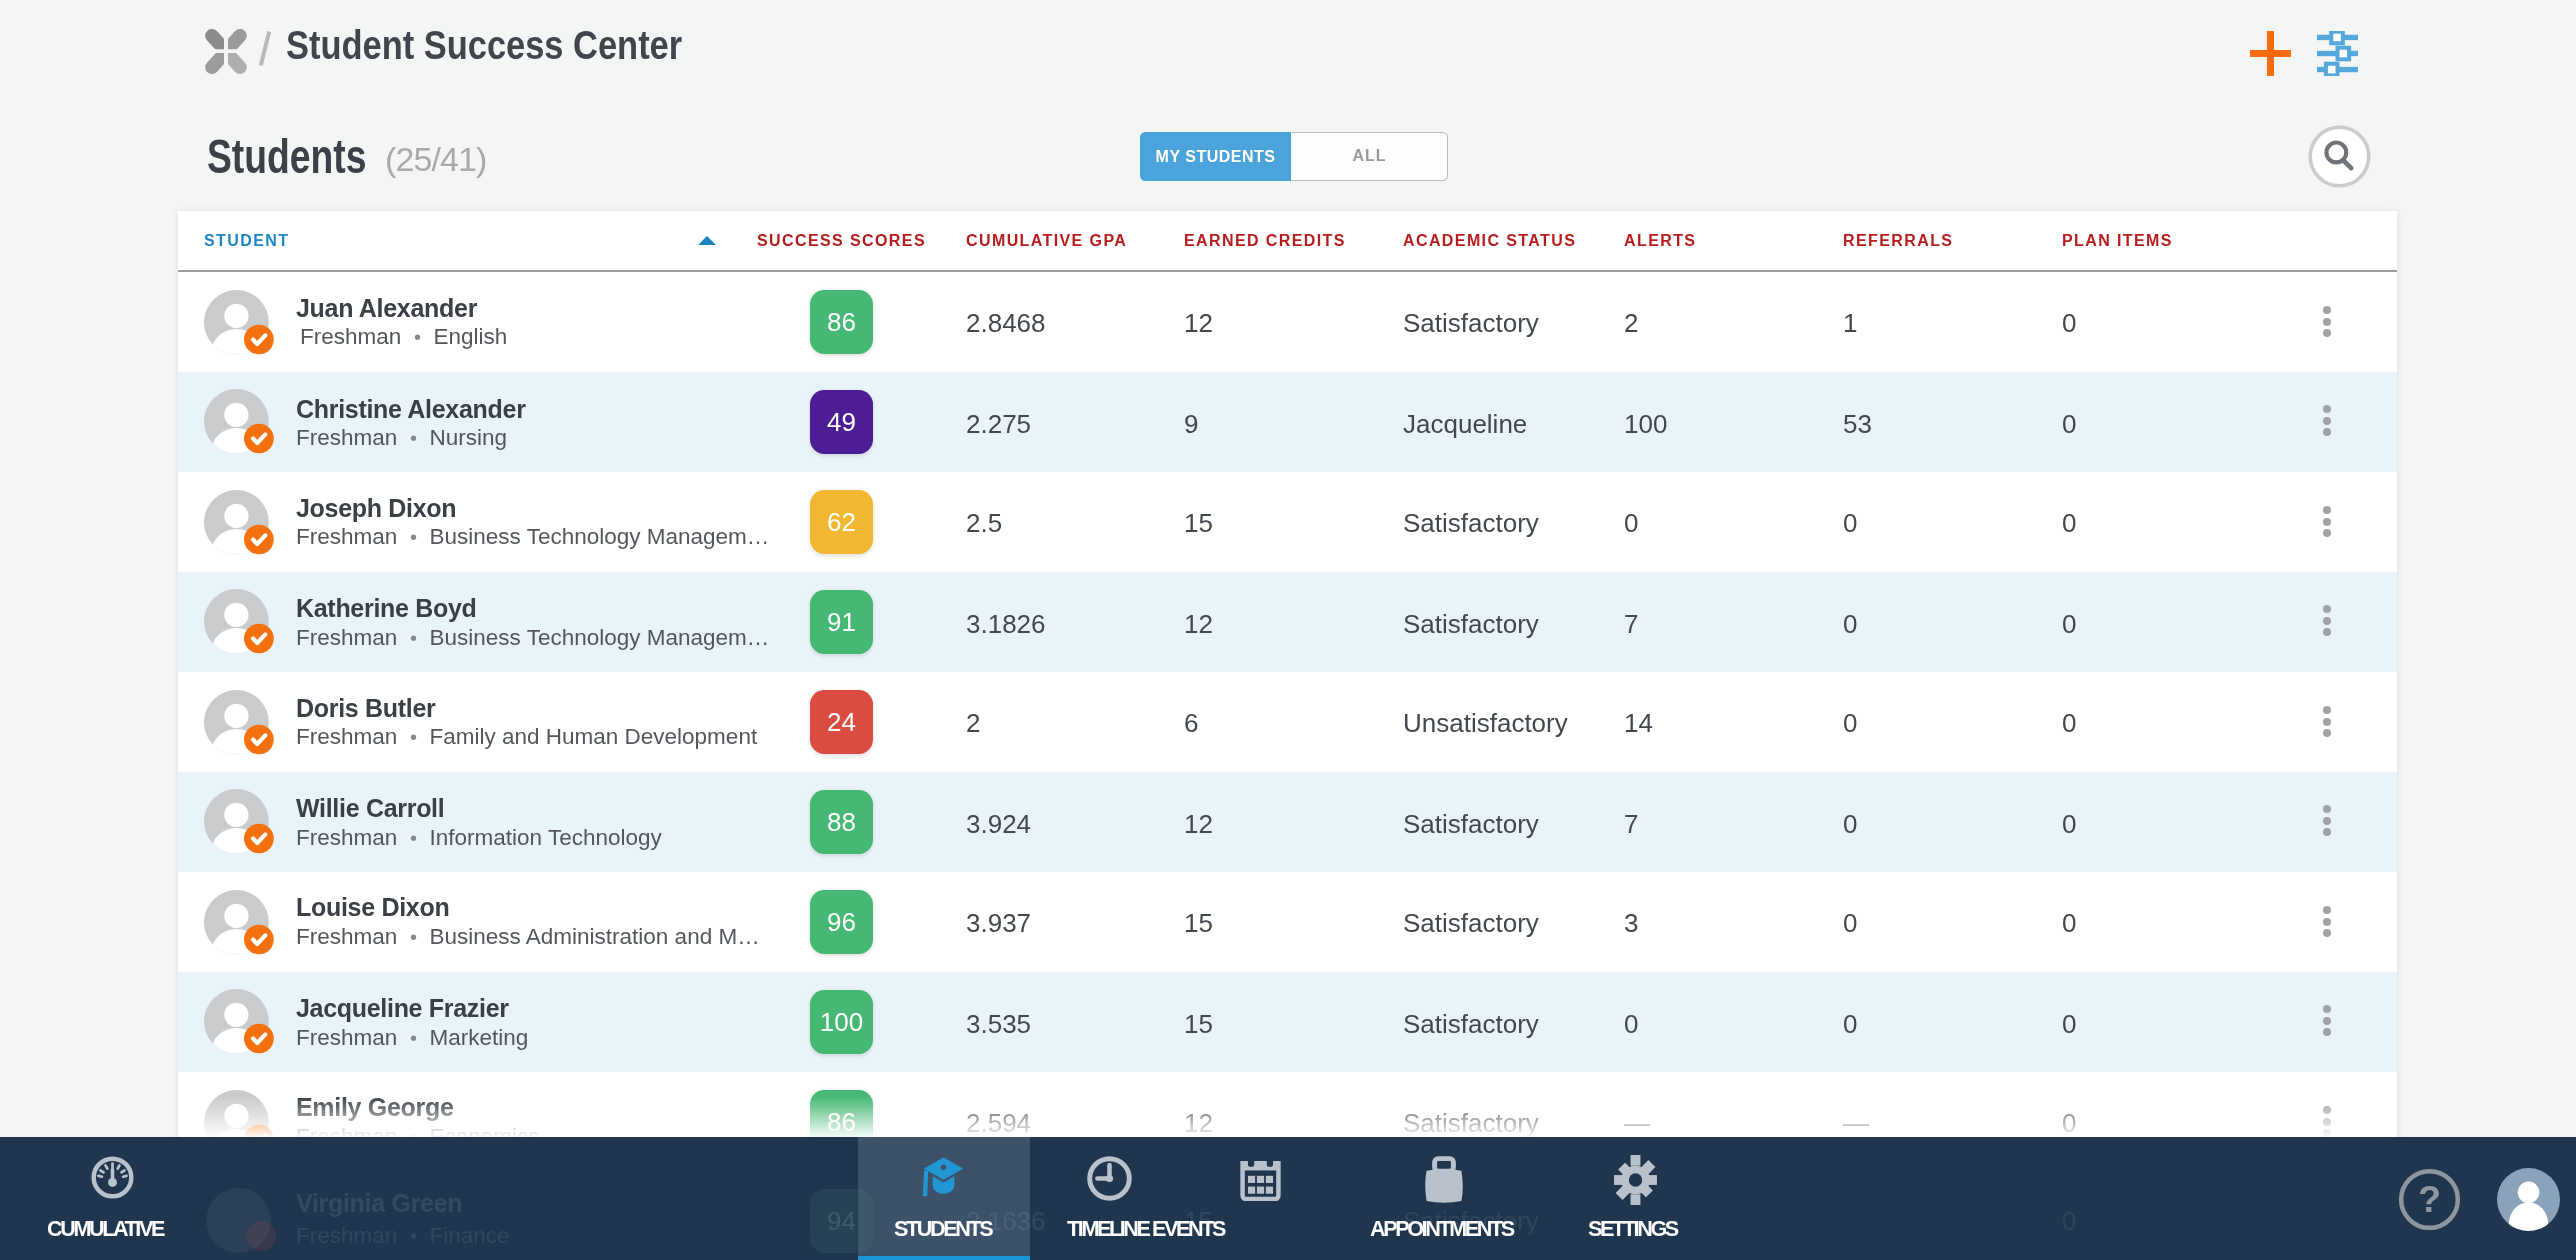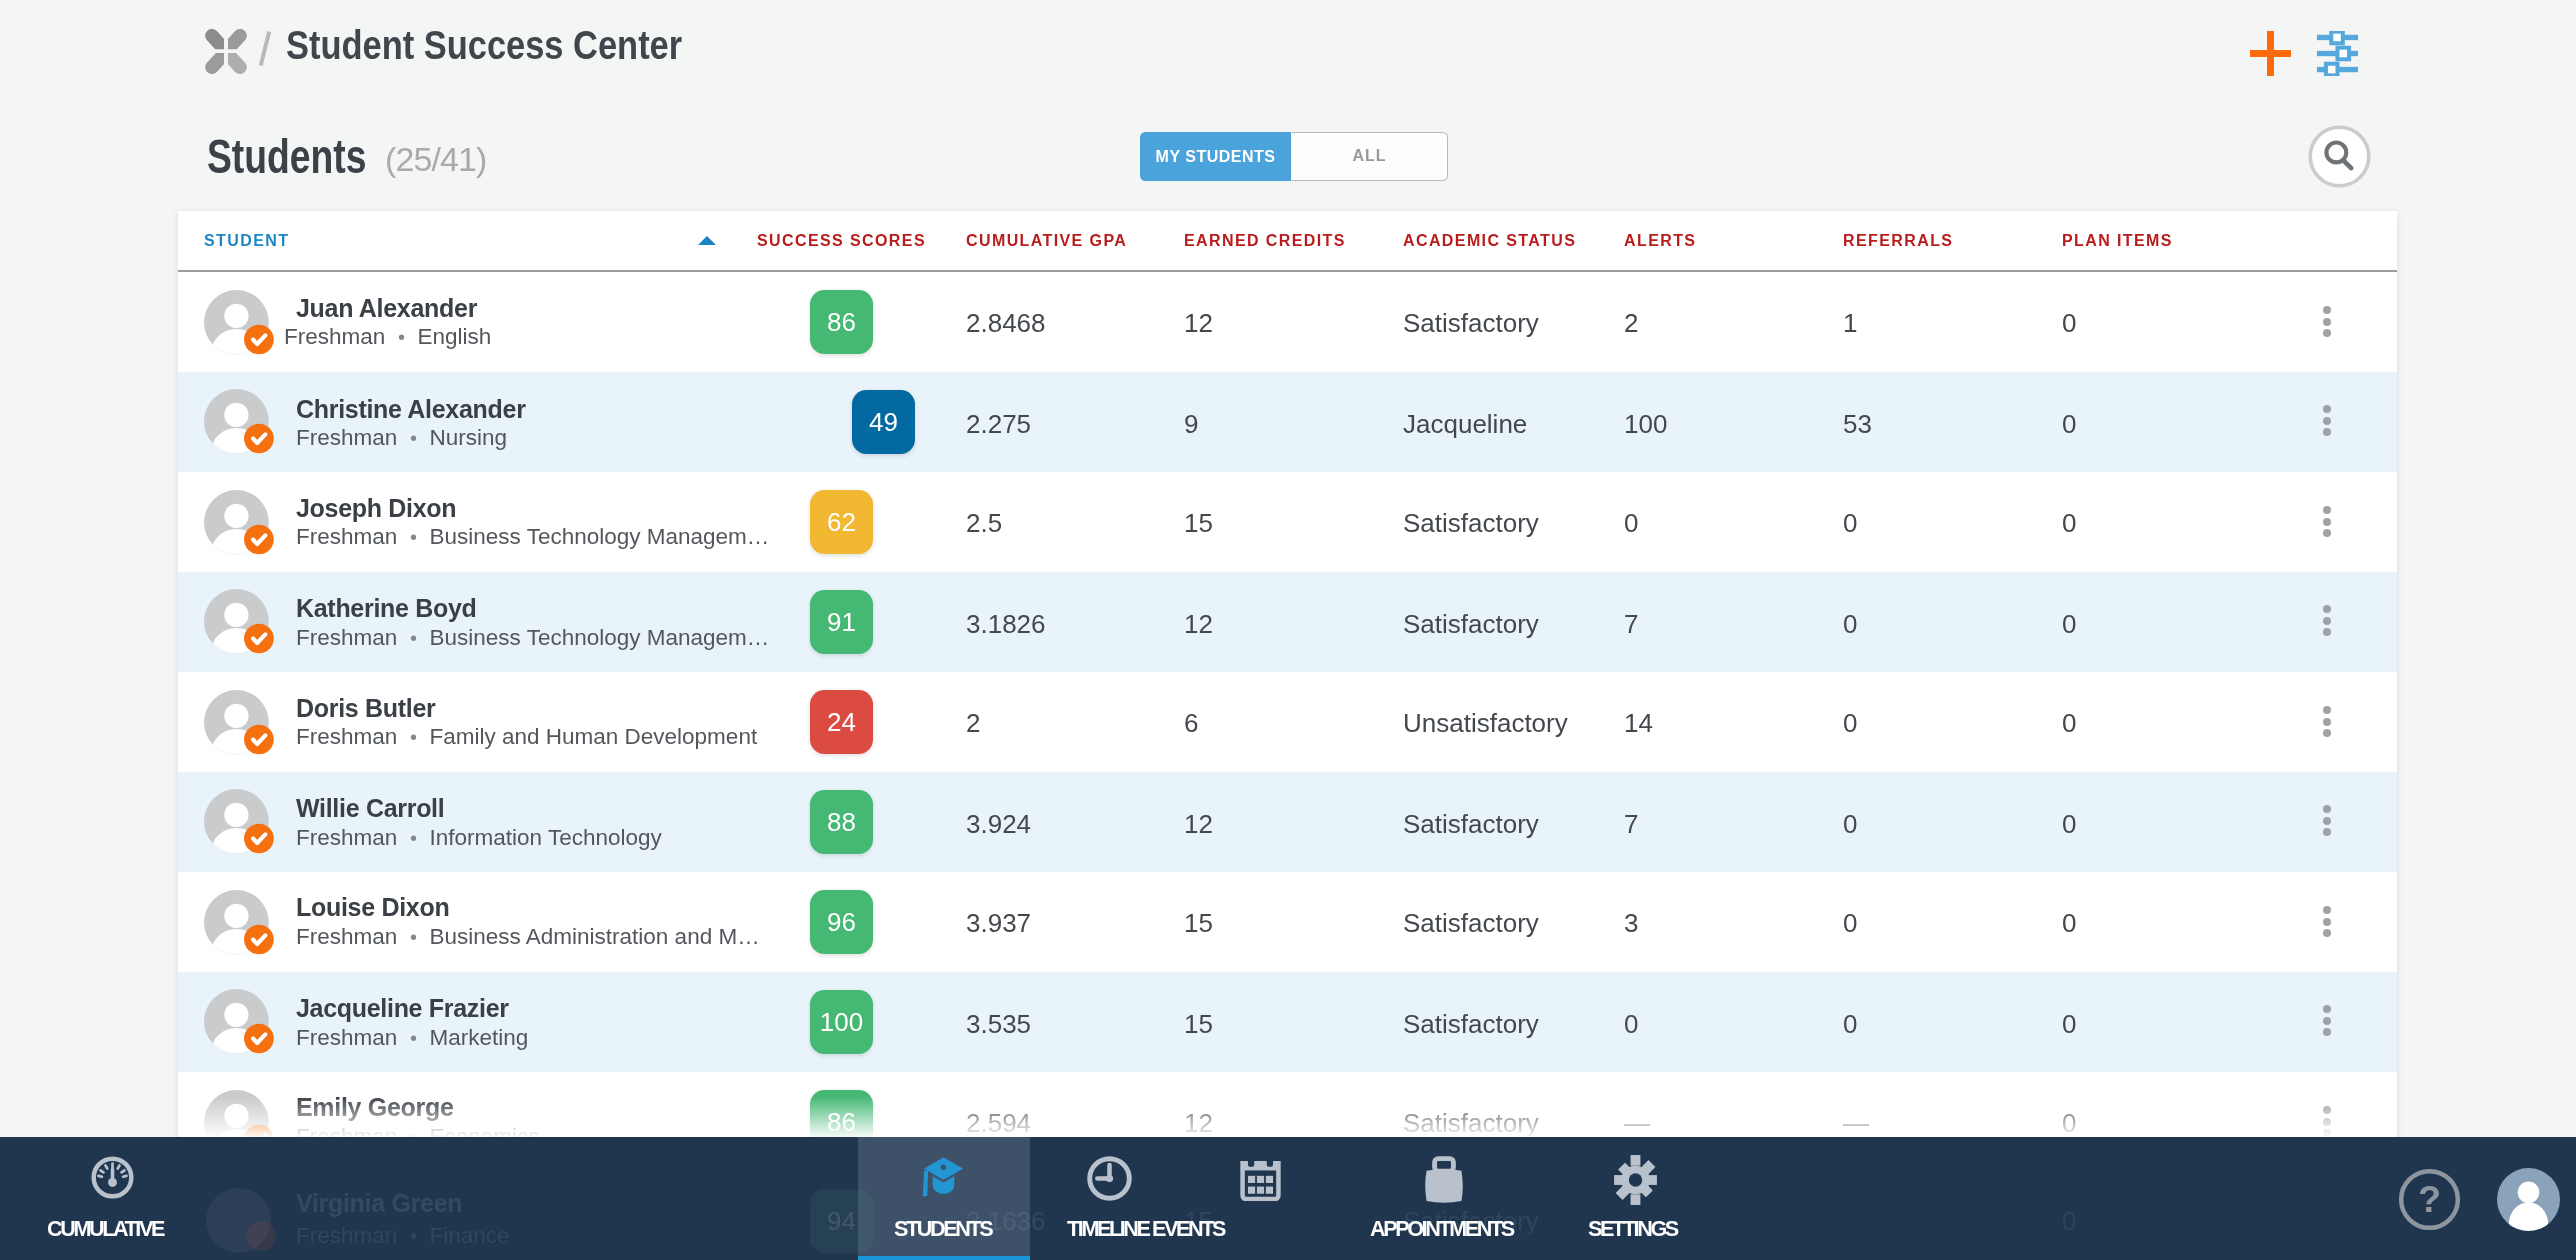--- a/index.html
+++ b/index.html
@@ -84,21 +84,21 @@
 <g clip-path="url(#ac263_357.5)">
       <circle cx="36.0" cy="28.8" r="13.5" fill="#fff"></circle>
 <ellipse cx="36.0" cy="70.2" rx="28.080000000000002" ry="27.0" fill="#fff"></ellipse>
     </g>
 <g>
       <circle cx="61.0" cy="55.0" r="16.5" fill="#f5700f"></circle>
 <path d="M 54.5 55.0 l 4.6 5 l 9 -9.6" stroke="#fff" stroke-width="4.6" fill="none" stroke-linecap="round" stroke-linejoin="round"></path>
     </g>
 </svg>
 <div class="name" style="left:296px;top:294px">Juan Alexander</div>
-<div class="sub" style="left:284px;top:324px">Freshman<span class="dt">•</span>English</div>
+<div class="sub" style="left:300px;top:324px">Freshman<span class="dt">•</span>English</div>
 <div class="badge" style="left:810px;top:290px;background:#45b874">86</div>
 <div class="val" style="left:966px;top:308px">2.8468</div>
 <div class="val" style="left:1184px;top:308px">12</div>
 <div class="val" style="left:1403px;top:308px">Satisfactory</div>
 <div class="val" style="left:1624px;top:308px">2</div>
 <div class="val" style="left:1843px;top:308px">1</div>
 <div class="val" style="left:2062px;top:308px">0</div>
 <div class="dots" style="left:2323px;top:306px">
     <i></i>
     <i></i>
@@ -116,21 +116,21 @@
       <circle cx="36.0" cy="28.8" r="13.5" fill="#fff"></circle>
 <ellipse cx="36.0" cy="70.2" rx="28.080000000000002" ry="27.0" fill="#fff"></ellipse>
     </g>
 <g>
       <circle cx="61.0" cy="55.0" r="16.5" fill="#f5700f"></circle>
 <path d="M 54.5 55.0 l 4.6 5 l 9 -9.6" stroke="#fff" stroke-width="4.6" fill="none" stroke-linecap="round" stroke-linejoin="round"></path>
     </g>
 </svg>
 <div class="name" style="left:296px;top:395px">Christine Alexander</div>
 <div class="sub" style="left:296px;top:425px">Freshman<span class="dt">•</span>Nursing</div>
-<div class="badge" style="left:852px;top:390px;background:#0369a1">49</div>
+<div class="badge" style="left:810px;top:390px;background:#4c1d95">49</div>
 <div class="val" style="left:966px;top:409px">2.275</div>
 <div class="val" style="left:1184px;top:409px">9</div>
 <div class="val" style="left:1403px;top:409px">Jacqueline</div>
 <div class="val" style="left:1624px;top:409px">100</div>
 <div class="val" style="left:1843px;top:409px">53</div>
 <div class="val" style="left:2062px;top:409px">0</div>
 <div class="dots" style="left:2323px;top:405px">
     <i></i>
     <i></i>
     <i></i>

